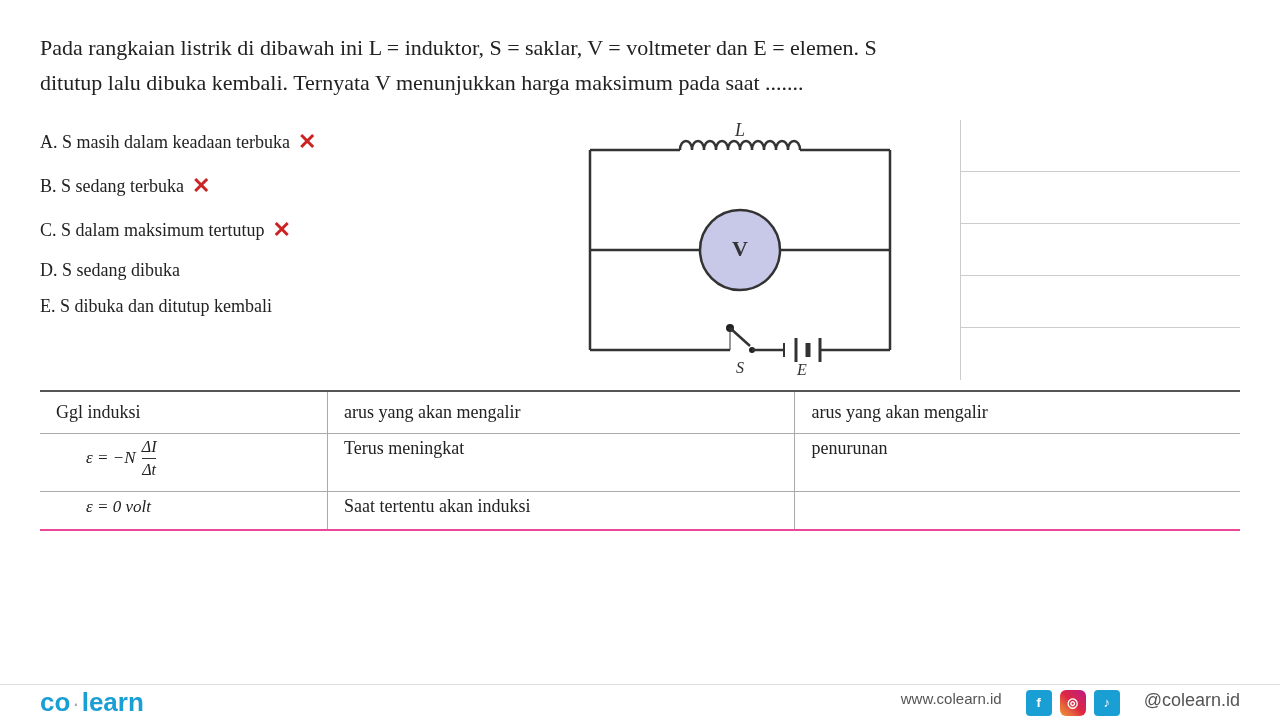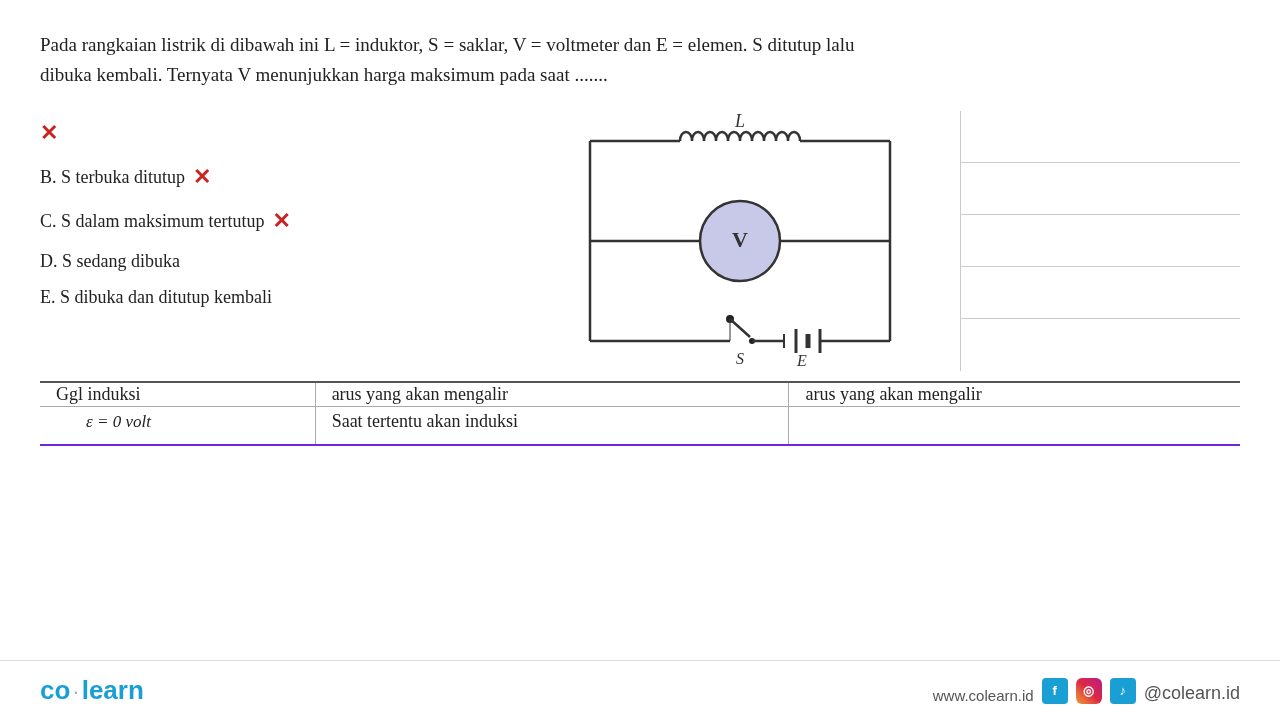--- a/index.html
+++ b/index.html
@@ -12,21 +12,21 @@
       color: #222;
       overflow: hidden;
       position: relative;
     }
 
     .main-content {
       padding: 30px 40px 10px 40px;
     }
 
     .question-text {
-      font-size: 19px;
+      font-size: 22px;
       line-height: 1.6;
       max-width: 850px;
       margin-bottom: 20px;
     }
 
     .question-body {
       display: flex;
       flex-direction: row;
       align-items: flex-start;
     }
@@ -69,27 +69,27 @@
       border-top: 2px solid #555;
     }
 
     .info-table {
       width: 100%;
       border-collapse: collapse;
       font-size: 18px;
     }
 
     .info-table td {
-      padding: 1px 16px;
+      padding: 10px 16px;
       vertical-align: top;
       border-bottom: 1px solid #aaa;
     }
 
     .info-table tr:last-child td {
-      border-bottom: 2px solid #6d28d9;
+      border-bottom: 2px solid #ec4899;
     }
 
     .info-table td:not(:last-child) {
       border-right: 1px solid #aaa;
     }
 
     .formula {
       font-style: italic;
       font-size: 17px;
       padding-left: 30px;
@@ -99,39 +99,39 @@
       padding-top: 4px;
       padding-bottom: 12px;
     }
 
     
     .footer {
       position: absolute;
       bottom: 0;
       left: 0;
       right: 0;
-      height: 60px;
+      height: 36px;
       border-top: 1px solid #ddd;
       display: flex;
       align-items: center;
       justify-content: space-between;
       padding: 0 40px;
     }
 
     .colearn-logo {
       font-size: 26px;
       font-weight: bold;
       color: #1a9fd4;
       font-family: Arial, sans-serif;
     }
 
     .footer-right {
       display: flex;
-      align-items: flex-end;
-      gap: 8px;
+      align-items: flex-start;
+      gap: 24px;
       font-size: 15px;
       color: #555;
       font-family: Arial, sans-serif;
     }
 
     .footer-url {
       color: #555;
     }
 
     .social-icons {
@@ -165,24 +165,25 @@
 <div class="main-content">
 
   <div class="question-text">
     <span>Pada rangkaian listrik di dibawah ini L = induktor, S = saklar, V = voltmeter dan E = elemen. S ditutup lalu dibuka kembali. Ternyata V menunjukkan harga maksimum pada saat .......</span>
   </div>
 
   <div class="question-body">
 
     <div class="options-section">
       <div class="option-row">
+        <span>A. S masih dalam keadaan terbuka</span>
         <span class="cross-mark">✕</span>
       </div>
       <div class="option-row">
-        <span>B. S terbuka ditutup</span>
+        <span>B. S sedang terbuka</span>
         <span class="cross-mark">✕</span>
       </div>
       <div class="option-row">
         <span>C. S dalam maksimum tertutup</span>
         <span class="cross-mark">✕</span>
       </div>
       <div class="option-row">
         <span>D. S sedang dibuka</span>
       </div>
       <div class="option-row">
@@ -274,20 +275,38 @@
             <span>Ggl induksi</span>
           </td>
           <td>
             <span>arus yang akan mengalir</span>
           </td>
           <td>
             <span>arus yang akan mengalir</span>
           </td>
         </tr>
 
+        <tr class="formula-row">
+          <td>
+            <span class="formula">
+              
+              <i>ε</i> = −<i>N</i> 
+              <span style="display:inline-block; text-align:center; vertical-align:middle; margin: 0 2px;">
+                <span style="display:block; border-bottom:1.5px solid #333; padding-bottom:2px; font-size:16px;">Δ<i>I</i></span>
+                <span style="display:block; padding-top:2px; font-size:16px;">Δ<i>t</i></span>
+              </span>
+            </span>
+          </td>
+          <td>
+            <span>Terus meningkat</span>
+          </td>
+          <td>
+            <span>penurunan</span>
+          </td>
+        </tr>
 
 
         <tr class="formula-row">
           <td>
             <span class="formula">
               <i>ε</i> = 0 <i>volt</i>
             </span>
           </td>
           <td>
             <span>Saat tertentu akan induksi</span>

